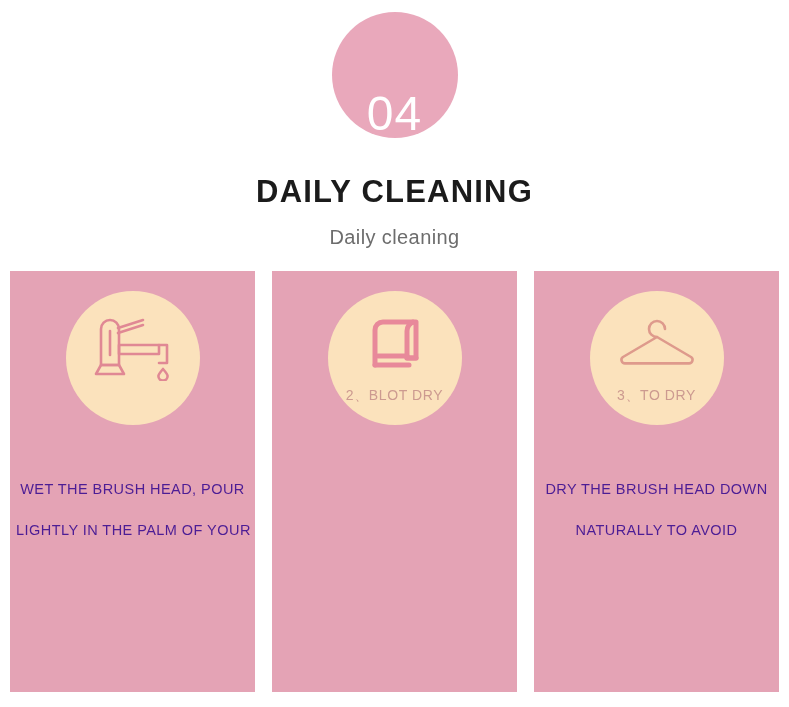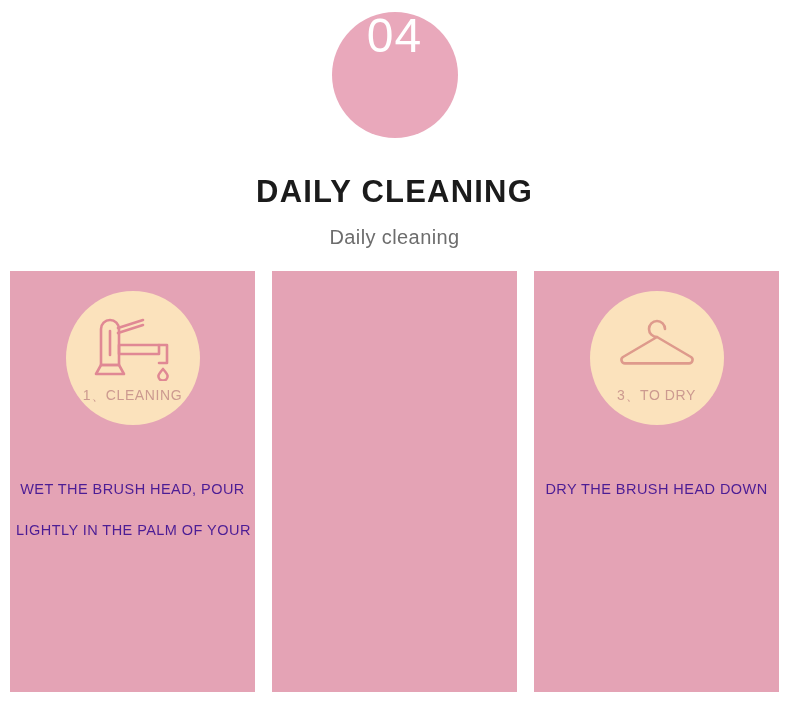--- a/index.html
+++ b/index.html
@@ -24,21 +24,21 @@
     flex-direction: column;
     align-items: center;
   }
 
   .step-badge {
     width: 126px;
     height: 126px;
     border-radius: 50%;
     background: #E9A8BB;
     display: flex;
-    align-items: flex-start;
+    align-items: flex-end;
     justify-content: center;
   }
   .step-badge-number {
     color: #ffffff;
     font-size: 48px;
     font-weight: 400;
     letter-spacing: 1px;
     line-height: 1;
     font-family: "Liberation Sans", sans-serif;
   }
@@ -164,41 +164,57 @@
           <path d="M31 19l25-8"></path>
           <path d="M31 24l25-8"></path>
 
           <path d="M32 36h40v9H32z"></path>
 
           <path d="M72 36h8v18h-8"></path>
 
           <path d="M76 60c3 3.4 4.6 5.3 4.6 7a4.6 4.6 0 1 1-9.2 0c0-1.7 1.6-3.6 4.6-7z"></path>
         </svg>
       </div>
-      <div class="icon-label">1、CLEANING</div>
     </div>
     <div class="card-body">
       <div class="card-line">WET THE BRUSH HEAD, POUR</div>
       <div class="card-line">LIGHTLY IN THE PALM OF YOUR</div>
     </div>
   </div>
 
   <div class="card">
+    <div class="icon-circle">
+      <div class="icon-art">
+        <svg width="92" height="72" viewBox="0 0 92 72" fill="none" stroke="#E8899A" stroke-width="5" stroke-linecap="round" stroke-linejoin="round">
+
+          <path d="M26 56V21a8 8 0 0 1 8-8h30"></path>
+          <path d="M26 56h34"></path>
+
+          <path d="M64 13c-4 2-6 5-6 9v27h9V13z"></path>
+
+          <path d="M58 49h9"></path>
+
+          <path d="M29 47h29"></path>
+        </svg>
+      </div>
+      <div class="icon-label">2、BLOT DRY</div>
+    </div>
   </div>
 
   <div class="card">
     <div class="icon-circle">
       <div class="icon-art">
         <svg width="92" height="72" viewBox="0 0 92 72" fill="none" stroke="#DE9A8C" stroke-width="2.6" stroke-linecap="round" stroke-linejoin="round">
 
           <path d="M46 28a8 8 0 1 1 8-8"></path>
 
           <path d="M46 28 12 48a3.5 3.5 0 0 0 2 6.4h64a3.5 3.5 0 0 0 2-6.4L46 28z"></path>
         </svg>
       </div>
       <div class="icon-label">3、TO DRY</div>
     </div>
     <div class="card-body">
       <div class="card-line">DRY THE BRUSH HEAD DOWN</div>
+      <div class="card-line">NATURALLY TO AVOID</div>
     </div>
   </div>
 
 </div>
 
 </body></html>

